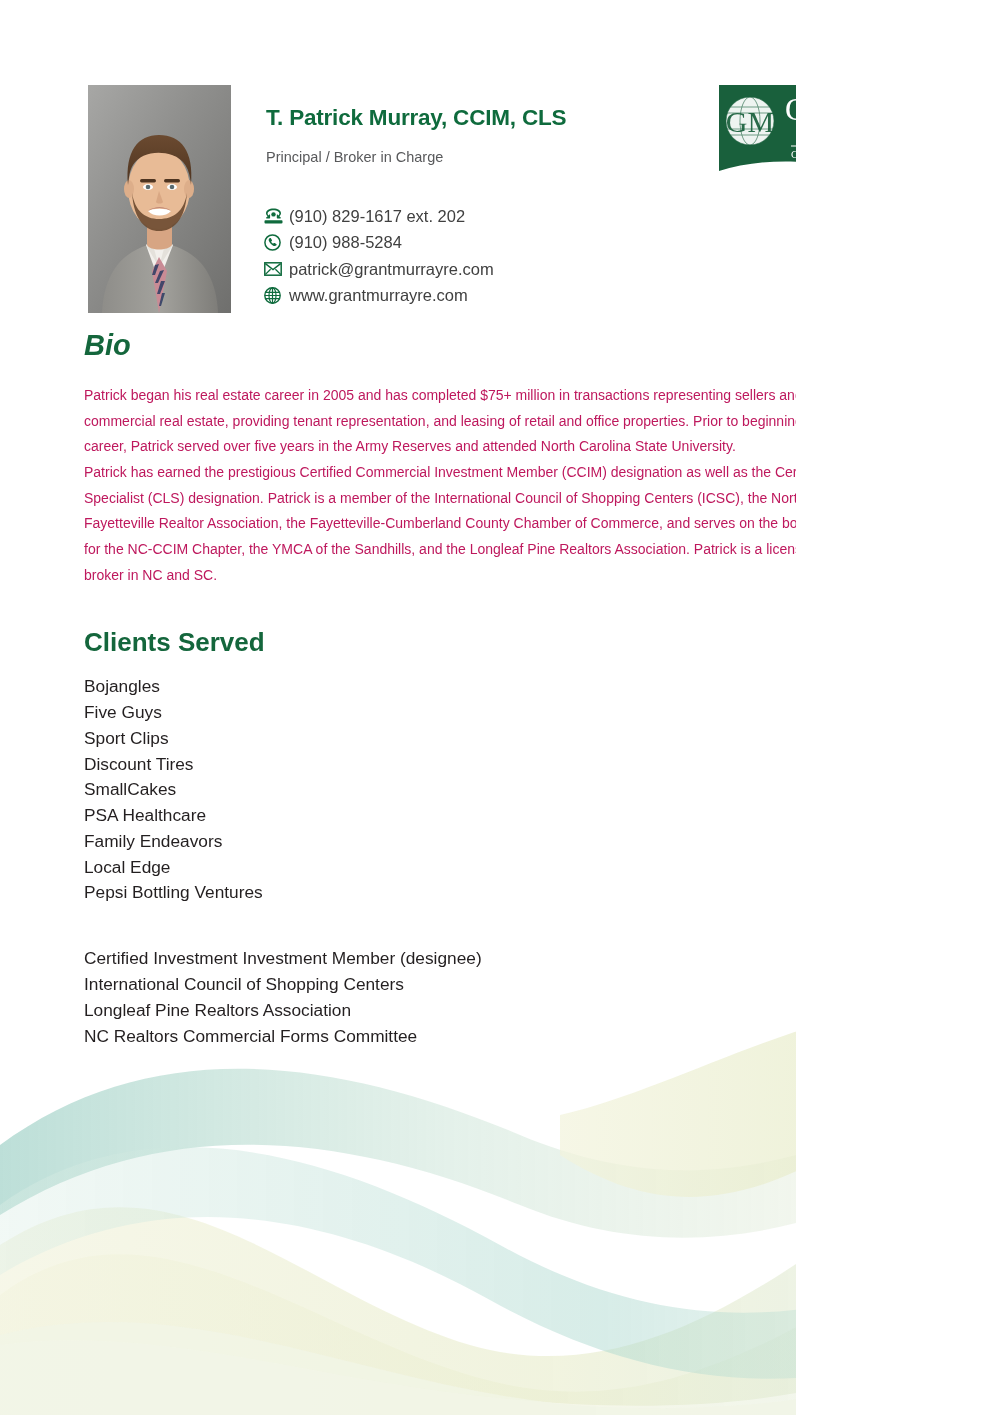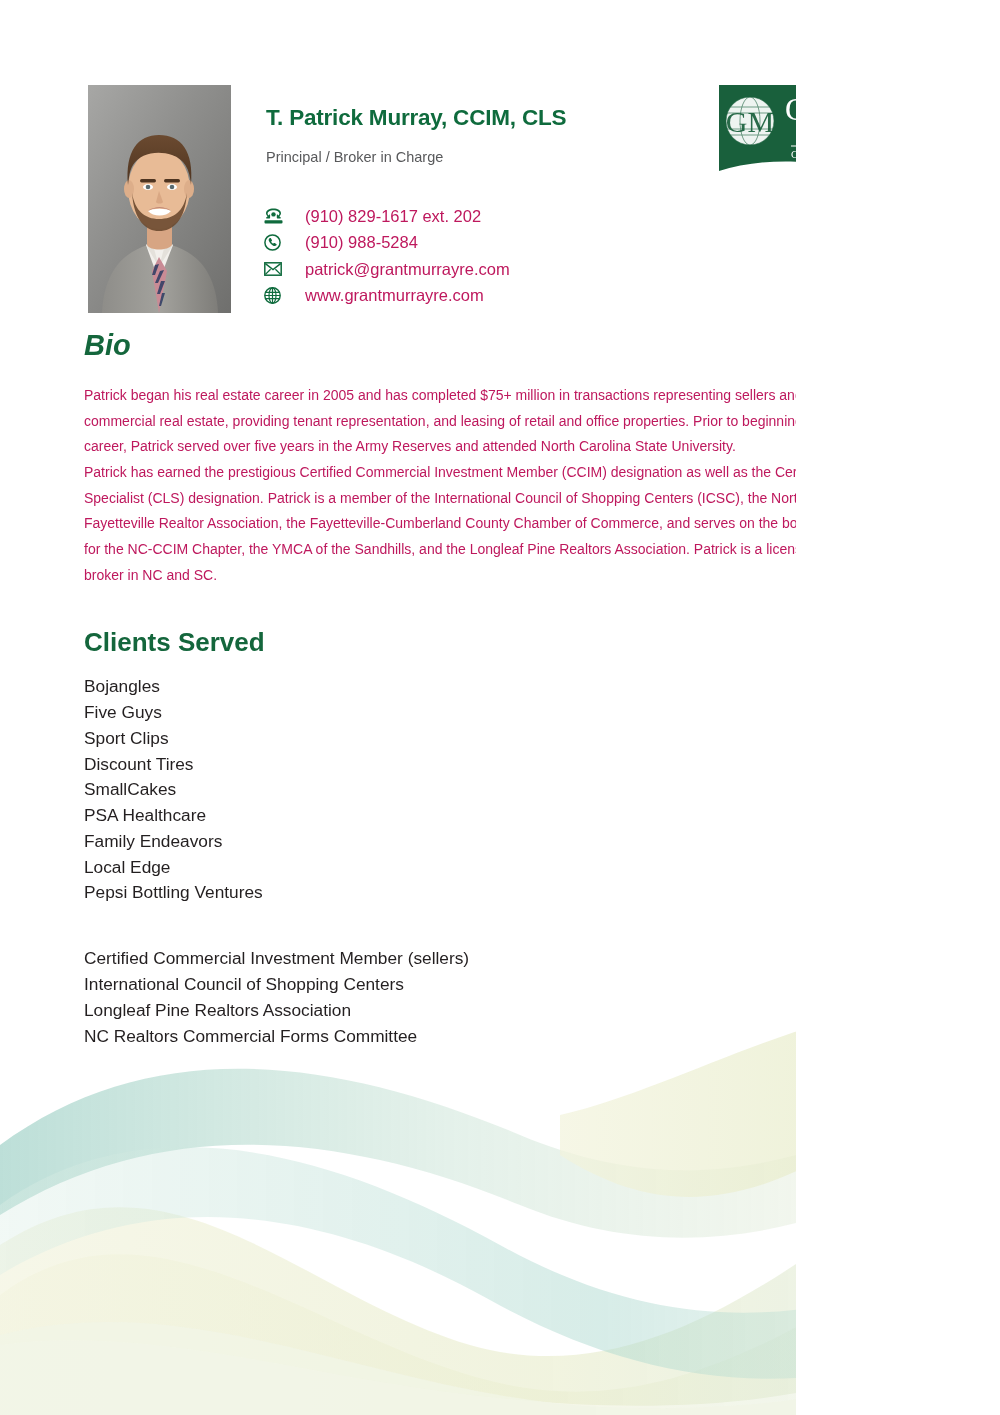--- a/index.html
+++ b/index.html
@@ -81,22 +81,21 @@
     list-style: none;
     margin: 0;
     padding: 0;
   }
   #contact-list li {
     display: flex;
     align-items: center;
     height: 26px;
     margin: 0 0 0.5px 0;
     font-size: 16.5px;
-    color: #be185d;
-    gap: 16px;
+    color: #404040;
   }
   .ci {
     display: inline-flex;
     width: 25px;
     min-width: 25px;
     justify-content: flex-start;
     align-items: center;
     color: #0f6b3d;
   }
   .ci svg { display: block; }
@@ -377,21 +376,21 @@
         <li>SmallCakes</li>
         <li>PSA Healthcare</li>
         <li>Family Endeavors</li>
         <li>Local Edge</li>
         <li>Pepsi Bottling Ventures</li>
       </ul>
     </section>
 
     <section id="affiliations-section">
       <ul id="affiliations-list" class="plain-list">
-        <li>Certified Commercial Investment Member (sellers)</li>
+        <li>Certified Investment Investment Member (designee)</li>
         <li>International Council of Shopping Centers</li>
         <li>Longleaf Pine Realtors Association</li>
         <li>NC Realtors Commercial Forms Committee</li>
       </ul>
     </section>
 
   </div>
 </div>
 
 </body></html>

